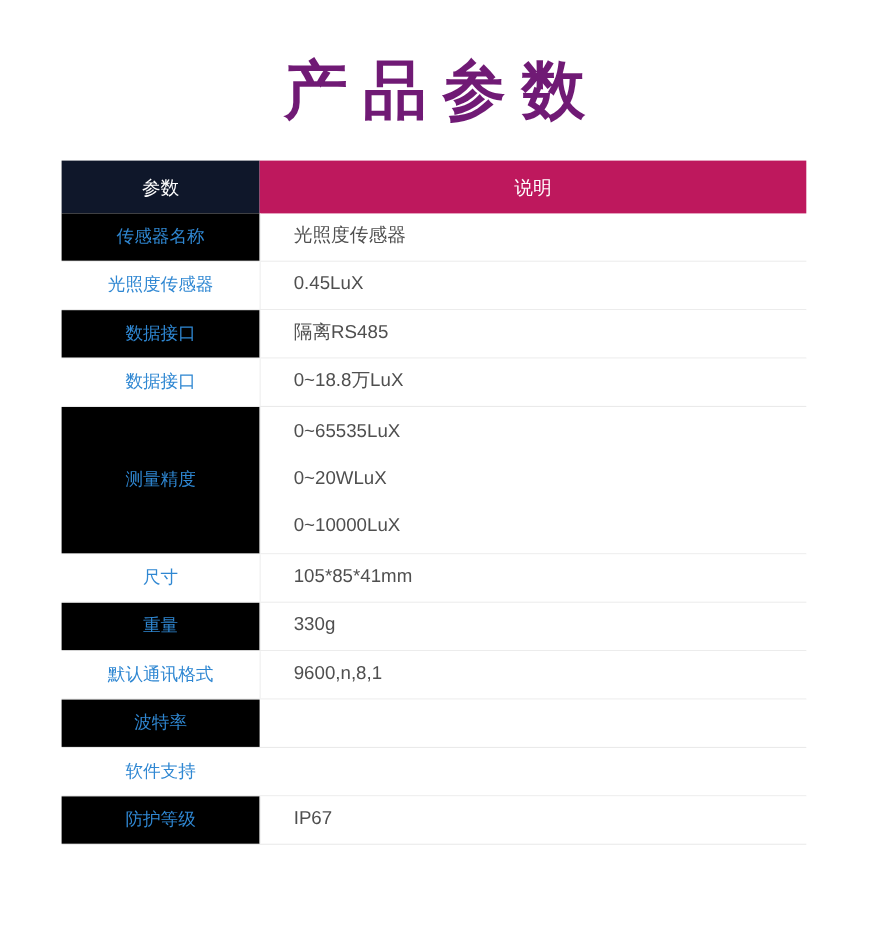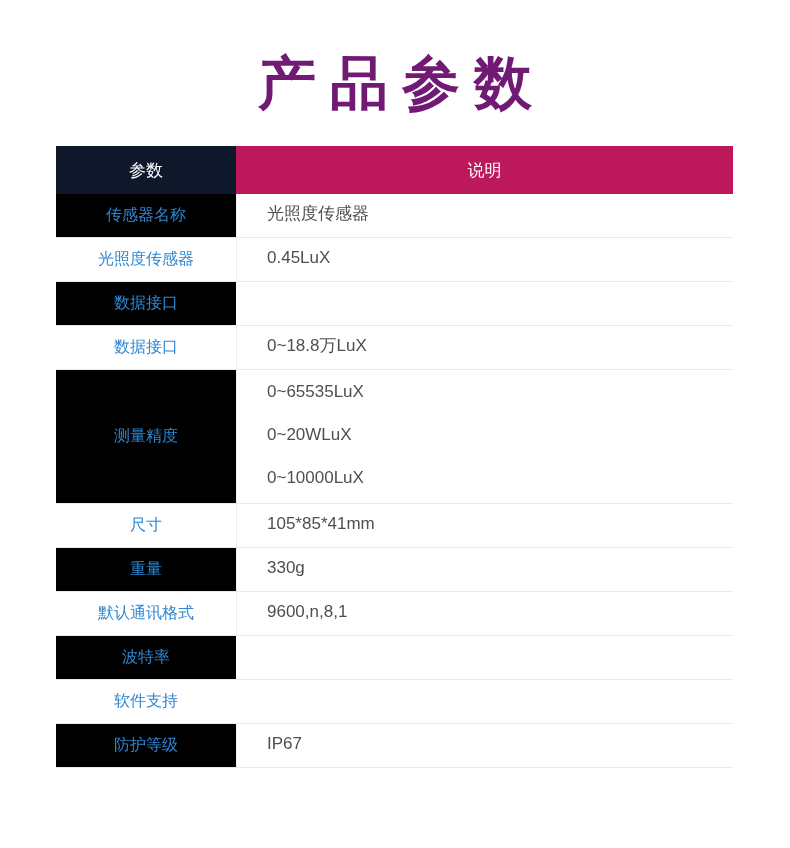--- a/index.html
+++ b/index.html
@@ -71,20 +71,23 @@
 
   <div class="row">
     <div class="cell-param">光照度传感器</div>
     <div class="cell-value">
       <div class="value-line">0.45LuX</div>
     </div>
   </div>
 
   <div class="row row-alt">
     <div class="cell-param">数据接口</div>
+    <div class="cell-value">
+      <div class="value-line">隔离RS485</div>
+    </div>
   </div>
 
   <div class="row">
     <div class="cell-param">数据接口</div>
     <div class="cell-value">
       <div class="value-line">0~18.8万LuX</div>
     </div>
   </div>
 
   <div class="row row-alt row-tall">

